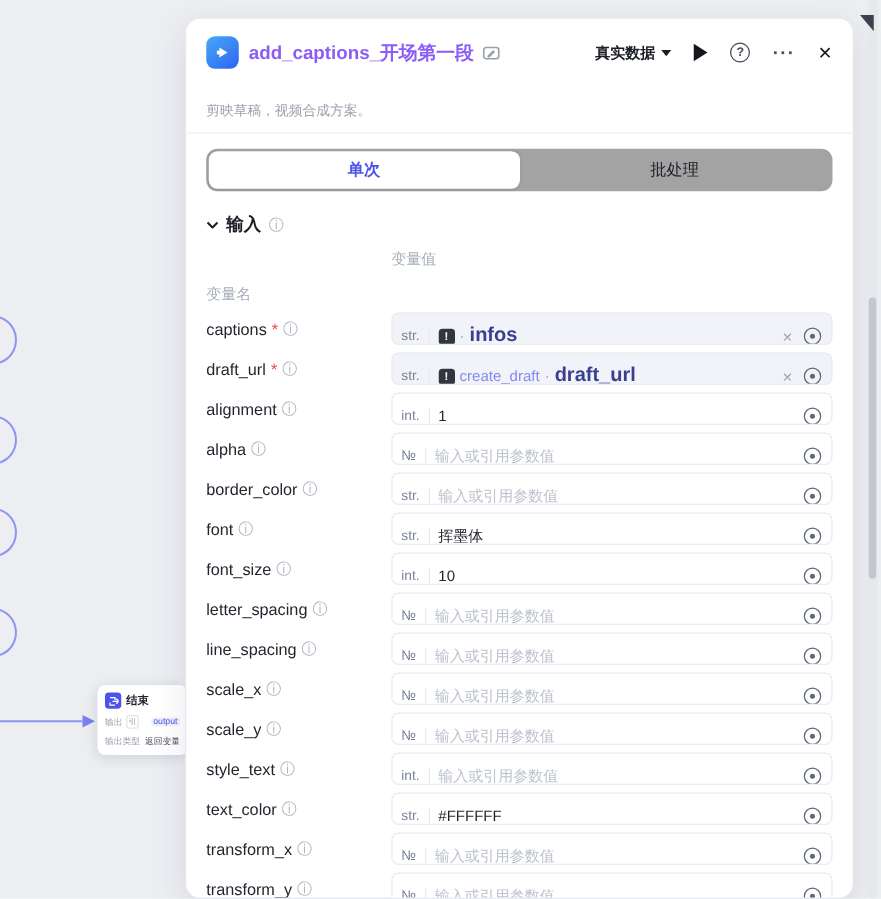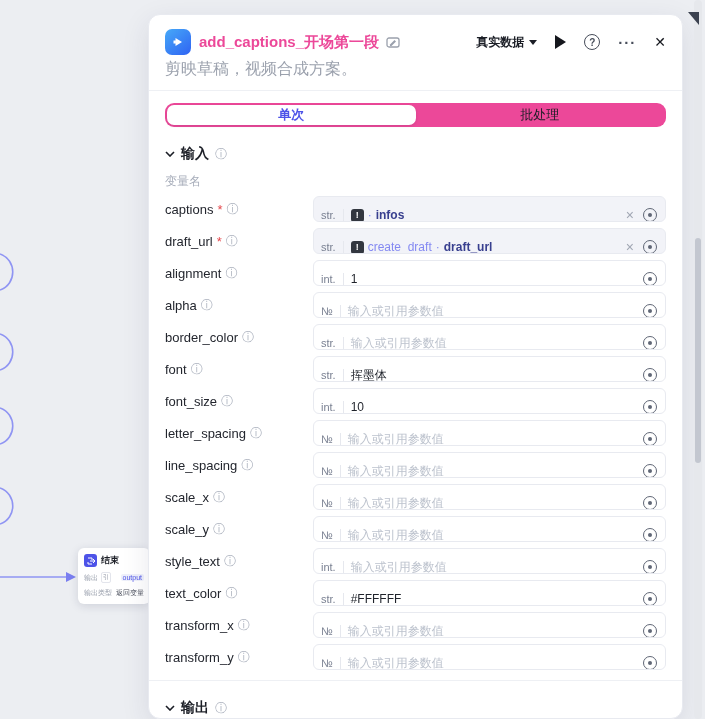--- a/index.html
+++ b/index.html
@@ -22,62 +22,62 @@
   .end-val{color:#4d53e8;background:#eef0fb;border-radius:2px;padding:0 2px;margin-left:auto;}
   .end-val2{color:#4a4f5c;margin-left:auto;}
 
   
   .panel{position:absolute;left:148px;top:14px;width:535px;height:705px;background:#fff;
     border:1px solid #e8eaf0;border-radius:12px;box-shadow:0 8px 28px rgba(35,40,80,.10);overflow:hidden;}
   .panel-header{padding:14px 16px 10px;}
   .title-row{display:flex;align-items:center;}
   .app-icon{width:26px;height:26px;border-radius:7px;background:linear-gradient(140deg,#46a9f8,#2f63f3);
     display:flex;align-items:center;justify-content:center;margin-right:8px;flex:none;}
-  .node-title{font-size:15px;font-weight:700;color:#ec4899;white-space:nowrap;}
+  .node-title{font-size:15px;font-weight:700;color:#8b5cf6;white-space:nowrap;}
   .rename{margin-left:7px;display:flex;align-items:center;cursor:pointer;}
   .header-actions{margin-left:auto;display:flex;align-items:center;gap:18px;}
   .data-mode{display:flex;align-items:center;gap:5px;font-size:12px;font-weight:600;color:#1b1e26;cursor:pointer;justify-content:center;}
   .caret-down{width:0;height:0;border-left:4px solid transparent;border-right:4px solid transparent;border-top:5px solid #1b1e26;}
   .play-btn{width:0;height:0;border-top:7px solid transparent;border-bottom:7px solid transparent;border-left:11px solid #15171d;cursor:pointer;}
   .help-btn{width:16px;height:16px;border:1.5px solid #474d5a;border-radius:50%;color:#474d5a;
     font-size:10px;font-weight:700;display:flex;align-items:center;justify-content:center;cursor:pointer;}
   .more-btn{font-size:15px;font-weight:700;color:#474d5a;letter-spacing:1px;cursor:pointer;line-height:1;}
   .close-btn{font-size:14px;color:#15171d;cursor:pointer;line-height:1;}
-  .node-desc{margin-top:4px;font-size:16px;color:#9ba1ad;}
+  .node-desc{margin-top:26px;font-size:11px;color:#9ba1ad;}
   .divider{height:1px;background:#eef0f4;}
 
   
-  .tabs{margin:12px 16px 0;background:#ec4899;border-radius:9px;padding:2px;display:flex;height:24px;}
+  .tabs{margin:12px 16px 0;background:#a3a3a3;border-radius:9px;padding:2px;display:flex;height:34px;}
   .tab{flex:1;display:flex;align-items:center;justify-content:center;font-size:13px;color:#1b1e26;
     border-radius:7px;cursor:pointer;}
   .tab.active{background:#fff;color:#4d53e8;font-weight:700;box-shadow:0 1px 3px rgba(25,30,60,.12);}
 
   
   .section-head{display:flex;align-items:center;gap:6px;margin:18px 16px 4px;}
   .section-title{font-size:14px;font-weight:700;color:#1b1e26;}
   .info{color:#adb3bf;font-size:12px;line-height:1;cursor:pointer;}
   .cols{display:flex;margin:10px 16px 6px;font-size:12px;color:#a7adba;}
-  .col-name{width:148px;flex:none;}
+  .col-name{width:148px;flex:none;margin-top:28px;}
   .col-value{flex:1;}
 
   
   .param-row{display:flex;align-items:center;margin:0 16px 6px;height:26px;}
   .row-label{width:148px;flex:none;display:flex;align-items:center;gap:4px;font-size:13px;color:#23262e;}
   .req{color:#e5484d;font-size:13px;}
   .field{flex:1;height:26px;border:1px solid #e8eaf0;border-radius:6px;background:#fff;
     display:flex;align-items:center;padding:12px 8px 0 0;overflow:hidden;cursor:text;}
   .field.has-chip{background:#f2f3f8;}
   .badge{font-size:11px;color:#7a8192;padding:0 7px;border-right:1px solid #e6e8ee;margin-right:7px;
     height:100%;display:flex;align-items:center;flex:none;}
   .chip{display:flex;align-items:center;gap:4px;min-width:0;flex:0 1 auto;cursor:pointer;}
   .warn-icon{width:13px;height:13px;border-radius:3px;background:#32363f;color:#fff;font-size:9px;font-weight:700;
     display:flex;align-items:center;justify-content:center;flex:none;}
   .chip-node{font-size:12px;color:#8489f2;white-space:nowrap;overflow:hidden;text-overflow:ellipsis;}
   .chip-dot{font-size:12px;color:#8489f2;flex:none;}
-  .chip-field{font-size:12px;font-weight:700;color:#383f8f;white-space:nowrap;flex:none;}
+  .chip-field{font-size:16px;font-weight:700;color:#383f8f;white-space:nowrap;flex:none;}
   .value{font-size:12px;color:#1f232b;white-space:nowrap;}
   .ph{font-size:12px;color:#bcc2cd;white-space:nowrap;}
   .spacer{flex:1 1 auto;min-width:4px;}
   .x-btn{color:#a0a6b3;font-size:14px;line-height:1;flex:none;cursor:pointer;}
   .ref-btn{margin-left:9px;flex:none;width:14px;height:14px;border:1.4px solid #5f6675;border-radius:50%;
     position:relative;cursor:pointer;}
   .ref-btn::after{content:"";position:absolute;left:50%;top:50%;width:4px;height:4px;border-radius:50%;
     background:#5f6675;transform:translate(-50%,-50%);}
   .bottom-divider{margin-top:10px;}
 
@@ -157,20 +157,21 @@
   <div class="section-head">
     <svg width="10" height="6">
         <polyline points="1,1 5,5 9,1" stroke="#1b1e26" stroke-width="1.6" fill="none"></polyline>
       </svg>
     <span class="section-title">输入</span>
     <span class="info">ⓘ</span>
   </div>
 
   <div class="cols">
     <span class="col-name">变量名</span>
+    <span class="col-value">变量值</span>
   </div>
 
   <div>
       <div class="param-row">
         <div class="row-label">
           <span>captions</span>
           <span class="req">*</span>
           <span class="info">ⓘ</span>
         </div>
         <div class="field has-chip">

